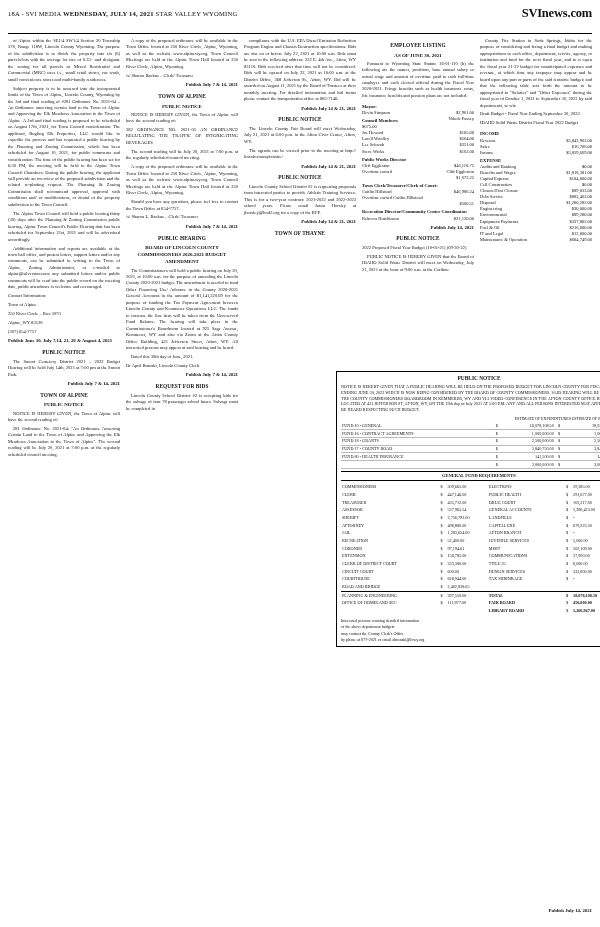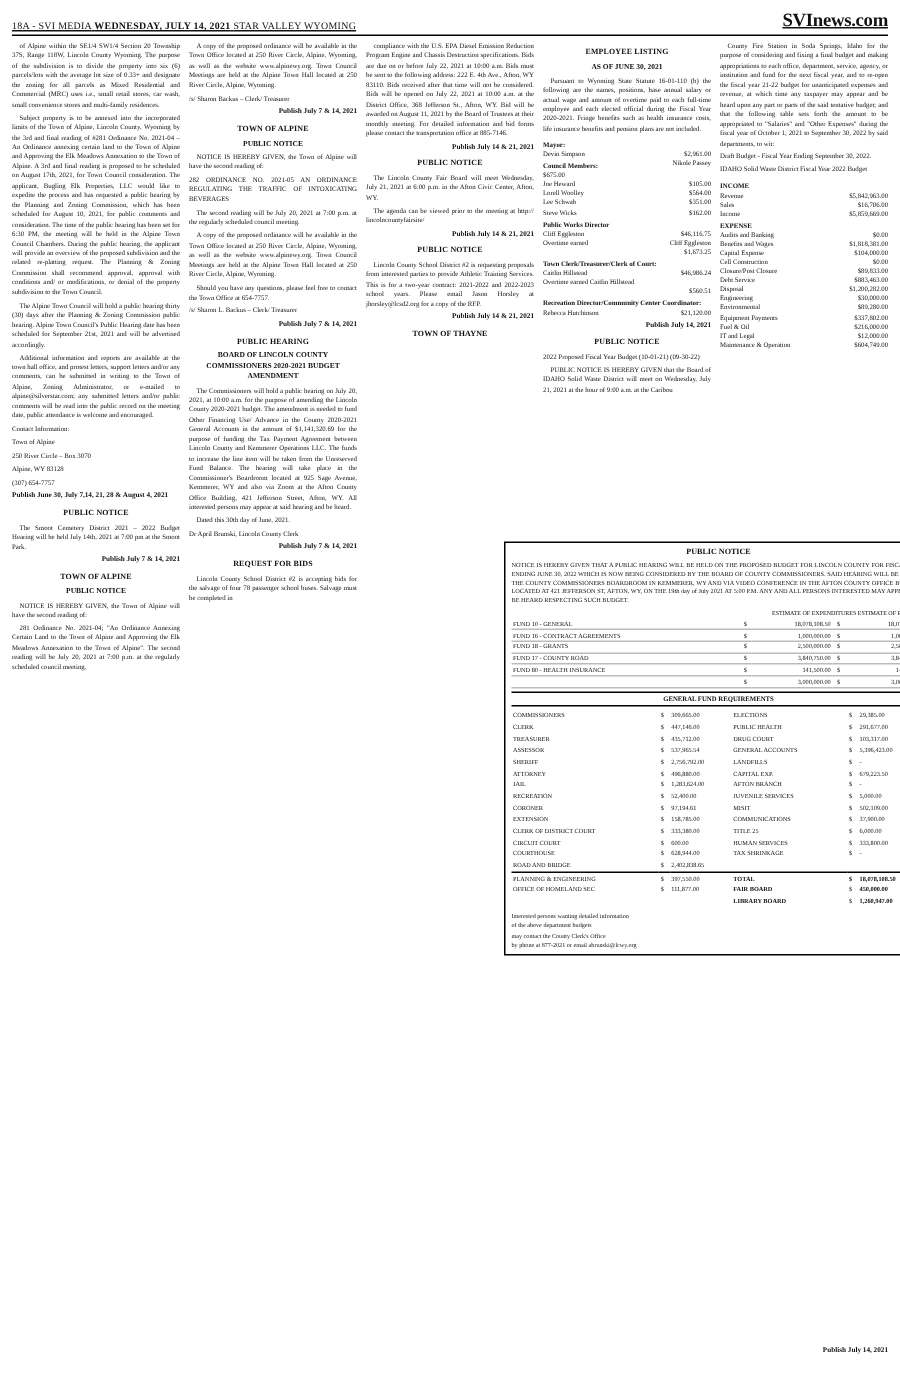--- a/index.html
+++ b/index.html
@@ -12,26 +12,25 @@
   }
   .page{
     width:600px;height:927px;
     position:relative;
     box-sizing:border-box;
     padding:6px 8px 4px 8px;
   }
   
   .masthead{
     display:flex;
-    align-items:flex-end;
+    align-items:center;
     justify-content:space-between;
     border-bottom:1.6px solid #000;
-    padding-bottom:2px;
+    padding-bottom:12px;
     margin-bottom:4px;
-    text-decoration:underline;
   }
   .mast-left{
     font-family:"Liberation Serif", serif;
     font-size:6.6px;
     letter-spacing:.2px;
     white-space:nowrap;
   }
   .mast-left .bold{font-weight:bold;}
   .mast-right{
     font-family:"Liberation Serif", serif;

